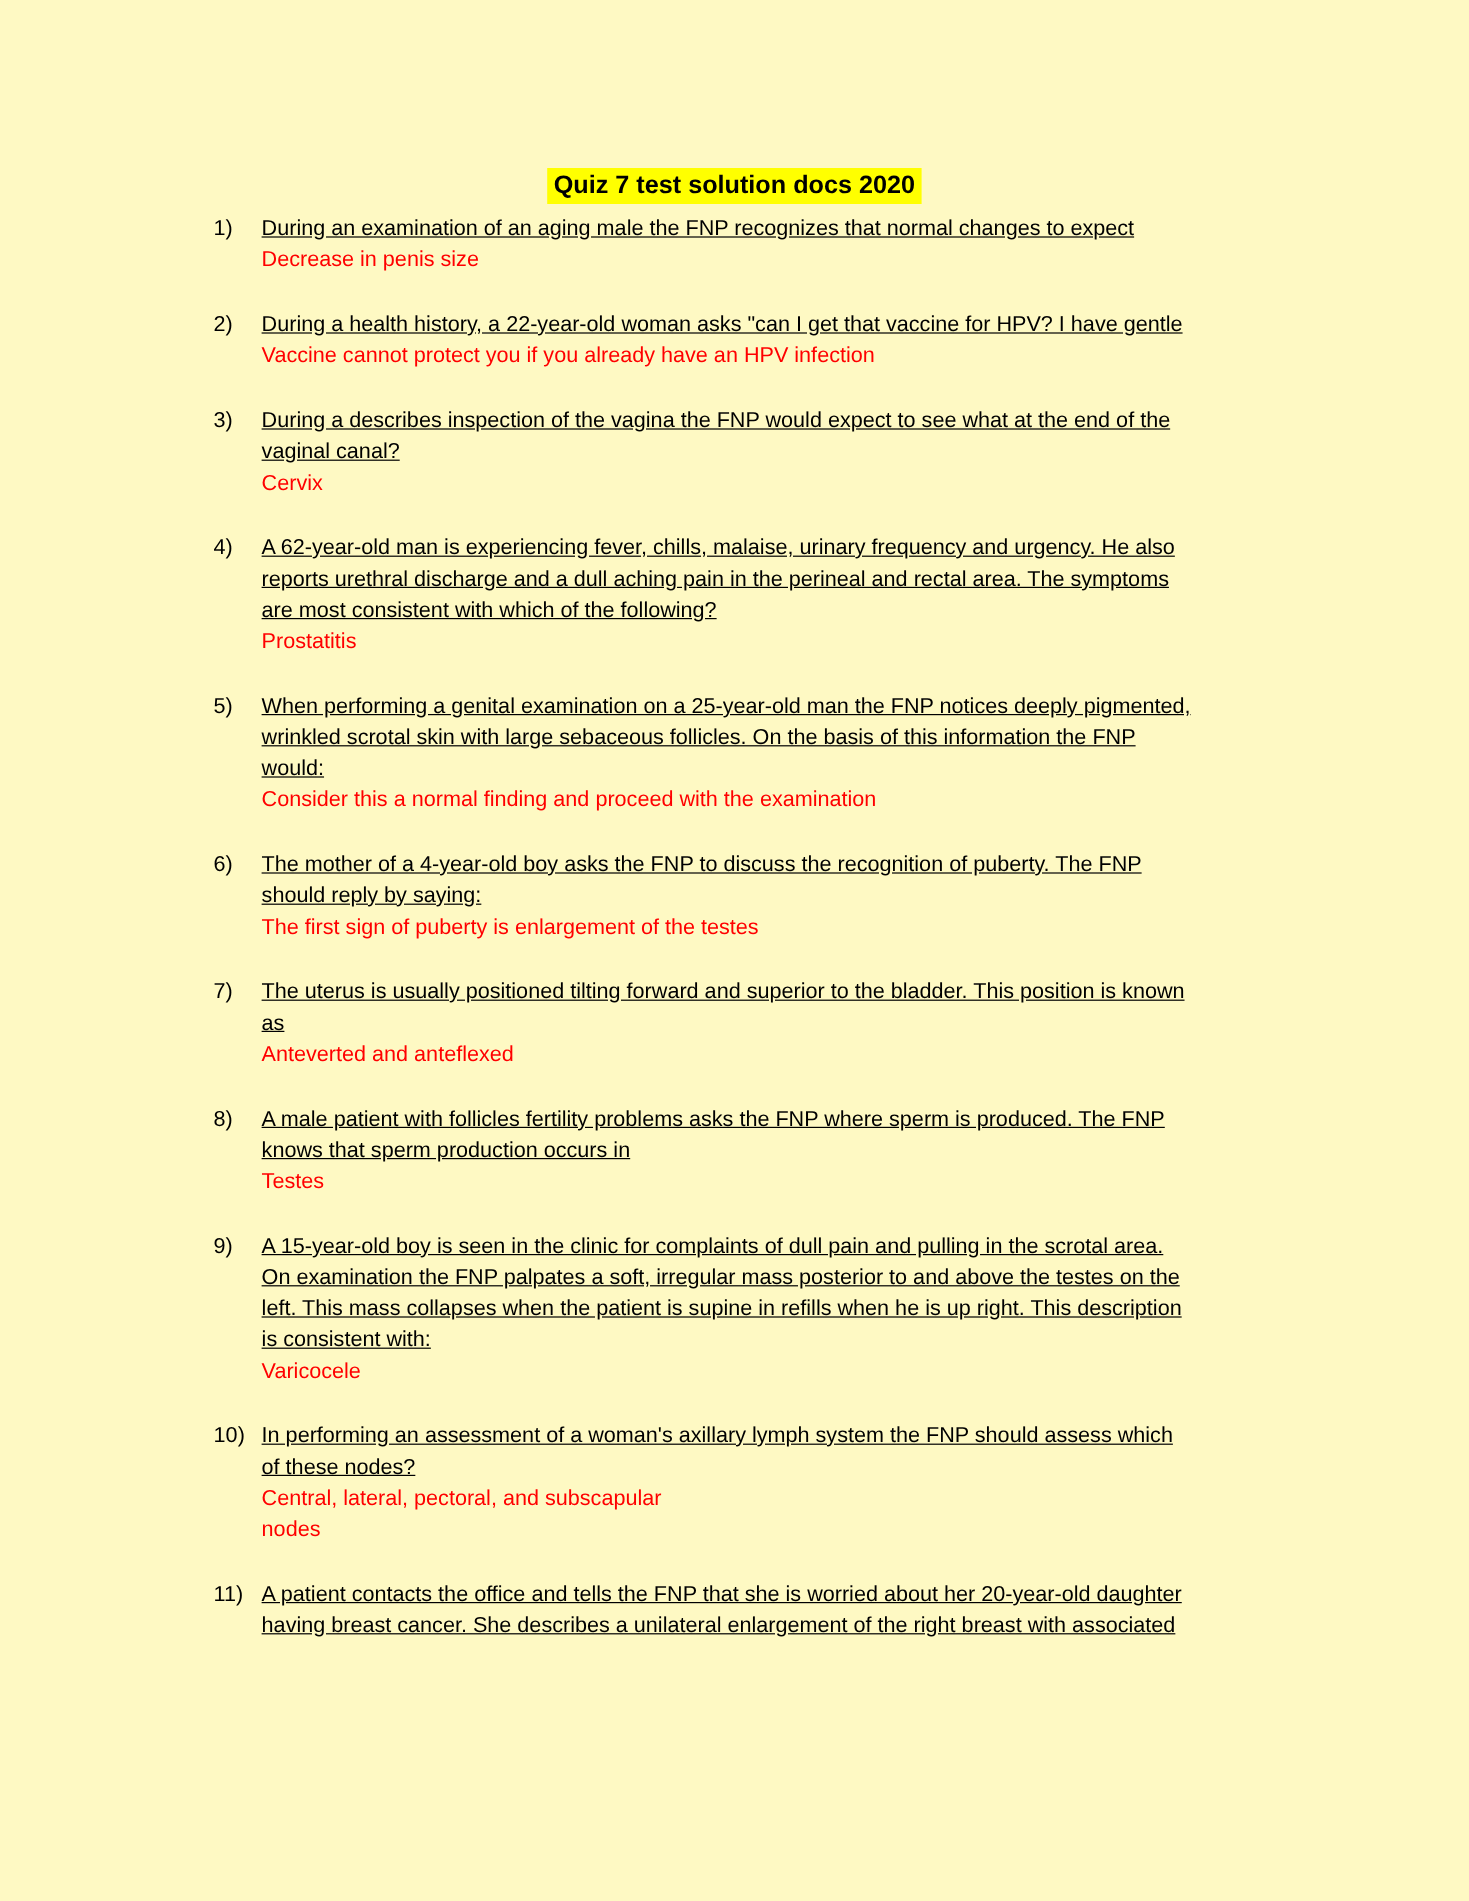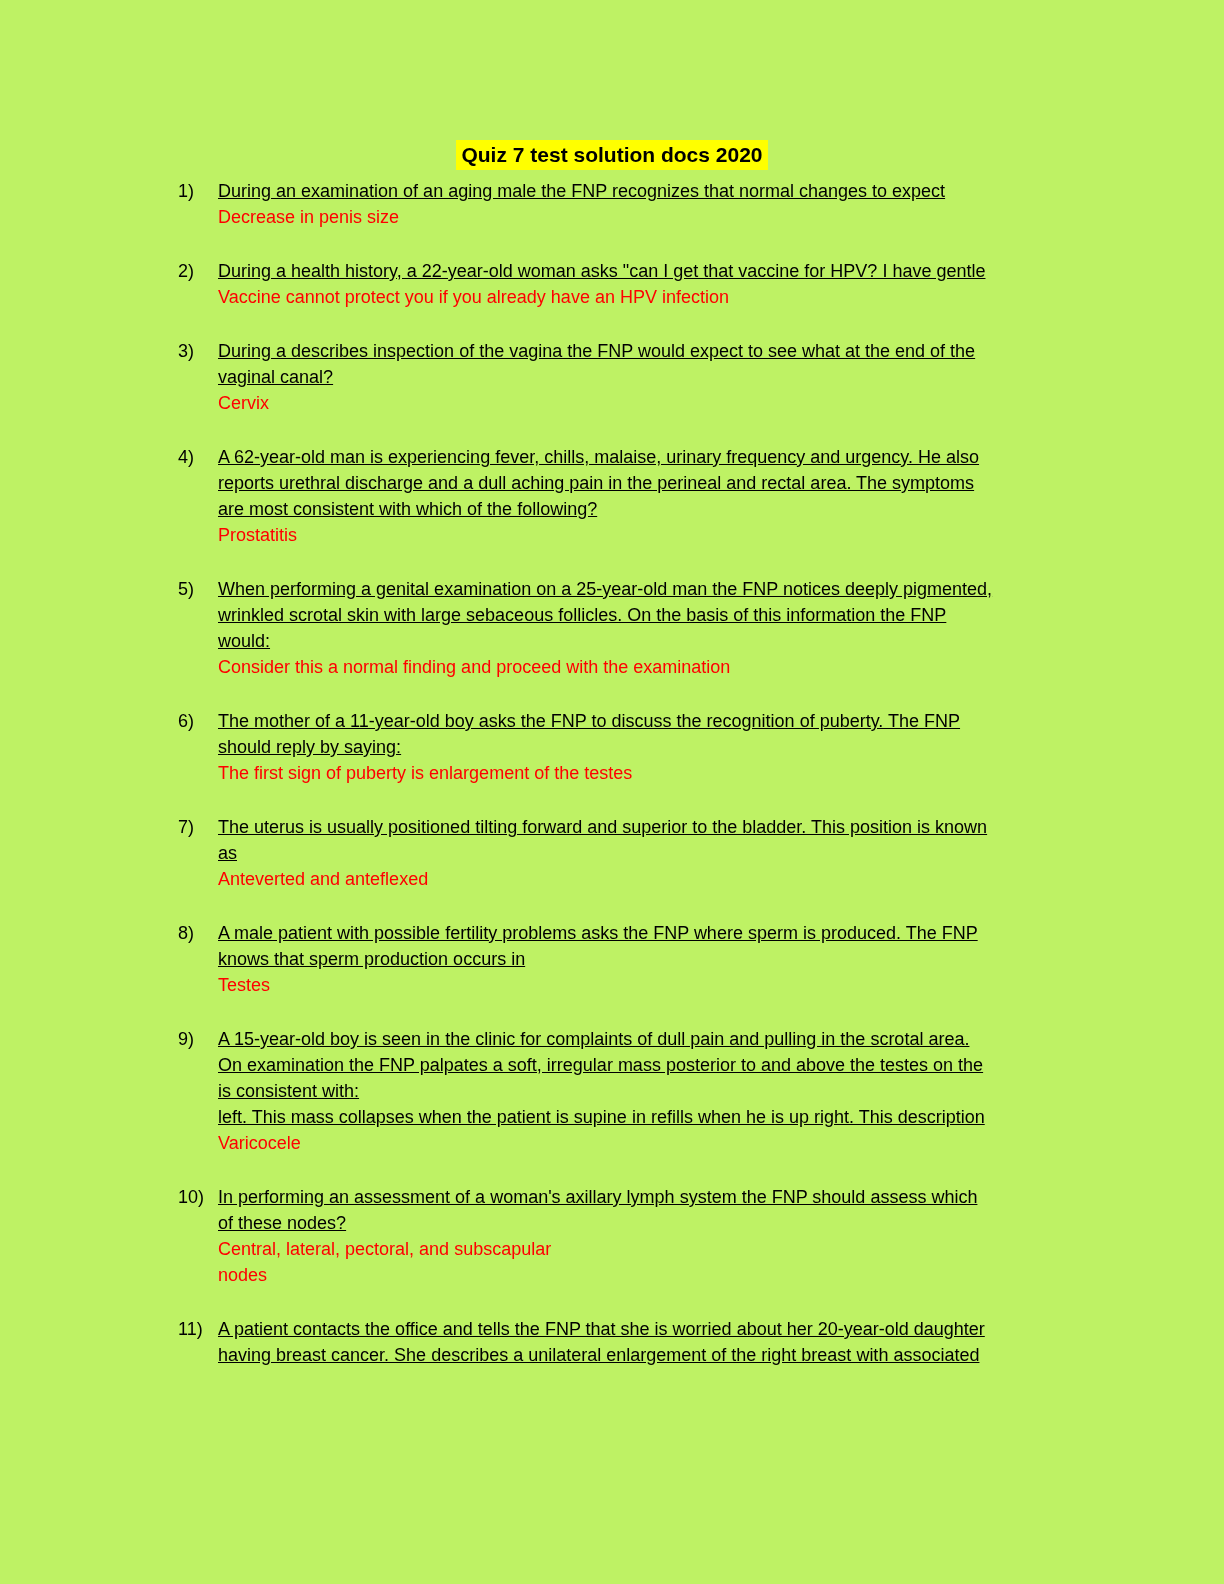--- a/index.html
+++ b/index.html
@@ -4,21 +4,21 @@
 <style>
   html, body {
     margin: 0;
     padding: 0;
     background: #ffffff;
   }
   .page {
     position: relative;
     width: 1224px;
     height: 1584px;
-    background: #bef264;
+    background: #fef9c3;
     box-sizing: border-box;
     padding: 140px 150px 0 178px;
     font-family: "Liberation Sans", sans-serif;
     font-size: 18px;
     line-height: 26px;
     color: #000000;
     overflow: hidden;
   }
   .title-row {
     text-align: center;
@@ -107,51 +107,51 @@
       <div class="ql">When performing a genital examination on a 25-year-old man the FNP notices deeply pigmented,</div>
       <div class="ql">wrinkled scrotal skin with large sebaceous follicles. On the basis of this information the FNP</div>
       <div class="ql">would:</div>
       <div class="al">Consider this a normal finding and proceed with the examination</div>
     </div>
   </div>
 
   <div class="q">
     <div class="qnum">6)</div>
     <div class="qbody">
-      <div class="ql">The mother of a 11-year-old boy asks the FNP to discuss the recognition of puberty. The FNP</div>
+      <div class="ql">The mother of a 4-year-old boy asks the FNP to discuss the recognition of puberty. The FNP</div>
       <div class="ql">should reply by saying:</div>
       <div class="al">The first sign of puberty is enlargement  of the testes</div>
     </div>
   </div>
 
   <div class="q">
     <div class="qnum">7)</div>
     <div class="qbody">
       <div class="ql">The uterus is usually positioned tilting forward and superior to the bladder. This position is known</div>
       <div class="ql">as</div>
       <div class="al">Anteverted and anteflexed</div>
     </div>
   </div>
 
   <div class="q">
     <div class="qnum">8)</div>
     <div class="qbody">
-      <div class="ql">A male patient with possible fertility problems asks the FNP where sperm is produced. The FNP</div>
+      <div class="ql">A male patient with follicles fertility problems asks the FNP where sperm is produced. The FNP</div>
       <div class="ql">knows that sperm production occurs in</div>
       <div class="al">Testes</div>
     </div>
   </div>
 
   <div class="q">
     <div class="qnum">9)</div>
     <div class="qbody">
       <div class="ql">A 15-year-old boy is seen in the clinic for complaints of dull pain and pulling in the scrotal area.</div>
       <div class="ql">On examination the FNP palpates a soft, irregular mass posterior to and above the testes on the</div>
+      <div class="ql">left. This mass collapses when the patient is supine in refills when he is up right. This description</div>
       <div class="ql">is consistent with:</div>
-      <div class="ql">left. This mass collapses when the patient is supine in refills when he is up right. This description</div>
       <div class="al">Varicocele</div>
     </div>
   </div>
 
   <div class="q">
     <div class="qnum">10)</div>
     <div class="qbody">
       <div class="ql">In performing an assessment of a woman's axillary lymph system the FNP should assess which</div>
       <div class="ql">of these nodes?</div>
       <div class="al">Central, lateral, pectoral, and subscapular</div>

